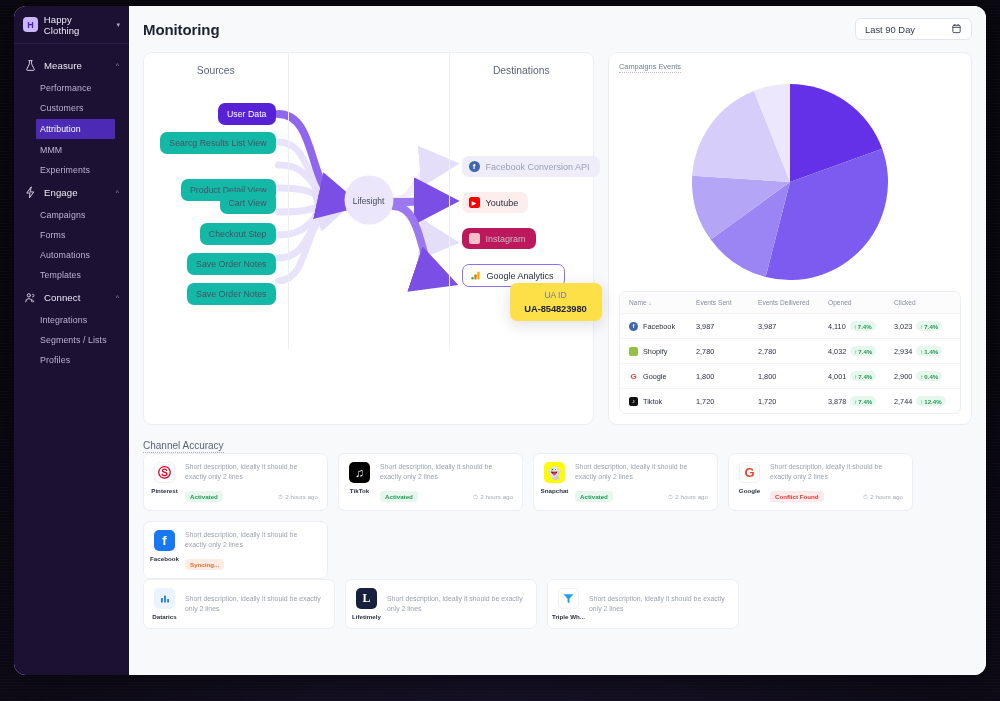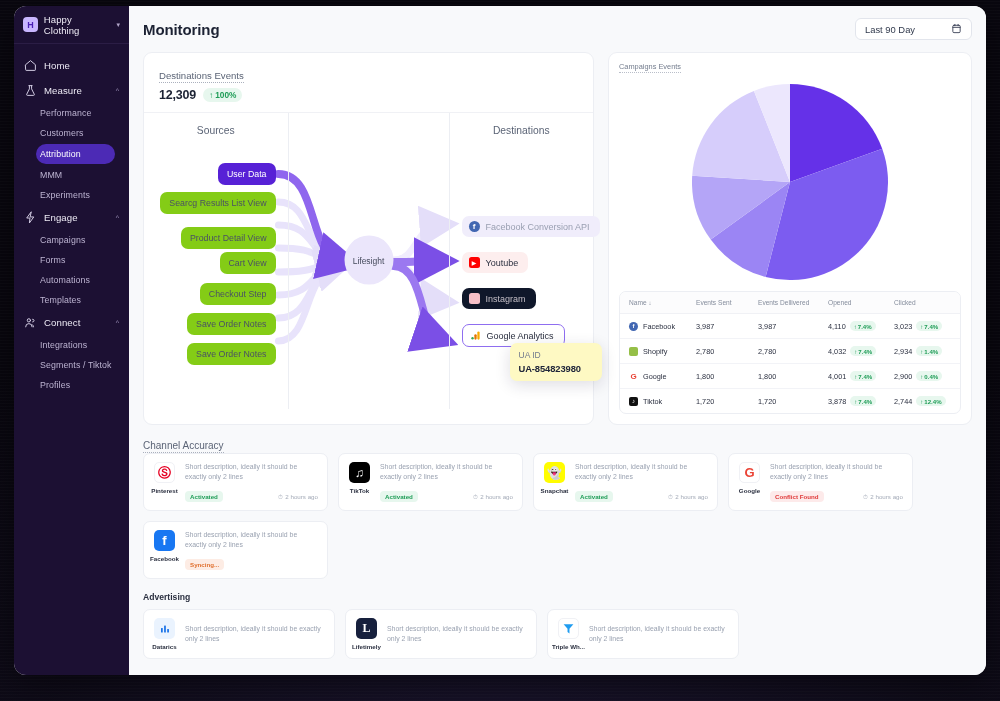--- a/index.html
+++ b/index.html
@@ -45,21 +45,21 @@
   }
   .brand-name{ font-size:9.5px; color:#efecf6; font-weight:500; letter-spacing:.1px;}
   .chev{ font-size:7px; color:#b1a6c9; margin-left:1px;}
   .nav{ padding:9px 0 0 0; flex:1; }
   .nav-group{ display:flex;align-items:center; gap:7px; padding:6px 10px; cursor:pointer;}
   .nav-group .ico{ width:13px;height:13px;flex:0 0 13px; display:flex;align-items:center;justify-content:center;}
   .nav-group .lbl{ font-size:9.6px; color:#ece9f4; flex:1; letter-spacing:.1px;}
   .nav-group .caret{ font-size:7px; color:#9a8fb5; }
   .sub{ font-size:8.8px; color:#bdb4d2; padding:5px 10px 5px 26px; cursor:pointer; letter-spacing:.1px;}
   .sub.active{
-    background:#4c2ab5; color:#fff; border-radius:10px;
+    background:#4c2ab5; color:#fff; border-radius:1px;
     margin:1px 14px 1px 22px; padding:5px 4px 5px 4px; text-indent:0;
   }
   .sidebar-foot{
     border-top:1px solid #2b1d45; display:flex; height:36px;
   }
   .sf-left{ flex:1; display:flex;align-items:center;gap:6px;padding-left:11px;border-right:1px solid #2b1d45;}
   .sf-left .lbl{ font-size:9.4px;color:#ece9f4;}
   .sf-right{ width:35px; display:flex;align-items:center;justify-content:center;}
 
   
@@ -90,46 +90,47 @@
     border-radius:9px;padding:2px 6px;display:flex;align-items:center;gap:2px;
   }
 
   
   .flow{ position:relative; height:296px; display:flex;}
   .flow-col{ flex:1; position:relative; }
   .flow-col.mid{ flex:0 0 162px; border-left:1px solid #eceef3; border-right:1px solid #eceef3;}
   .col-head{ text-align:center; font-size:10.3px; color:#5b6476; padding-top:12px;}
   .srcbox{
     position:absolute; right:12px;
-    background:#84cc16; color:#4a5164;
+    background:#14b8a6; color:#4a5164;
     font-size:8.8px; border-radius:7px; padding:6px 9px;
     white-space:nowrap; cursor:pointer;
   }
   .srcbox.primary{ background:#5721d6;color:#fff; font-weight:500;}
   .hub{
     position:absolute; left:50%; top:147px; transform:translate(-50%,-50%);
     width:49px;height:49px;border-radius:50%;
     background:#ebe6fb; color:#454a5c; font-size:8.5px;
     display:flex;align-items:center;justify-content:center;
   }
   .destbox{
     position:absolute; left:12px;
     display:flex;align-items:center;gap:6px;
     font-size:9px; border-radius:7px; padding:5px 10px 5px 7px;
     white-space:nowrap; cursor:pointer;
   }
   .destbox .b-ico{width:11px;height:11px;border-radius:2.5px;display:flex;align-items:center;justify-content:center;flex:0 0 11px;}
   .d-fb{ background:#f0edfb; color:#9aa0b2; }
   .d-yt{ background:#fdeeee; color:#2b3040; font-weight:500;}
-  .d-ig{ background:#0f172a; color:#c2bcc4;}
+  .d-ig{ background:#be185d; color:#c2bcc4;}
   .d-ga{ background:#fff; color:#2b3040; border:1.3px solid #8f6ef0; font-weight:500;}
   .tooltip{
     position:absolute; left:60px; top:230px; width:92px;
-    background:#fef9c3;border-radius:7px;padding:7px 9px;
+    background:#fde047;border-radius:7px;padding:7px 9px;
     box-shadow:0 4px 16px rgba(25,22,60,.14);
+    text-align:center;
   }
   .tt-k{ font-size:8.5px;color:#737c8d;}
   .tt-v{ font-size:9.4px;color:#20263a;font-weight:700;margin-top:3px;letter-spacing:-.1px;}
   .flowsvg{ position:absolute; inset:0; width:100%;height:100%; pointer-events:none;}
 
   
   .piecard{ flex:1; padding:9px 10px 10px 10px; display:flex;flex-direction:column;}
   .pie-title{ font-size:7.4px;color:#737c8d; border-bottom:1px dotted #b9bec9; align-self:flex-start; padding-bottom:1px;}
   .pie-wrap{ flex:0 0 218px; display:flex;align-items:center;justify-content:center;}
   .tbl{ border:1px solid #eceef3;border-radius:7px; overflow:hidden; }
@@ -186,28 +187,20 @@
 
   <aside class="sidebar">
     <div class="brand">
       <div class="brand-logo">H</div>
       <div class="brand-name">Happy Clothing</div>
       <div class="chev">▾</div>
     </div>
 
     <nav class="nav">
 
-      <div class="nav-group">
-        <span class="ico">
-          <svg width="13" height="13" viewBox="0 0 24 24" fill="none" stroke="#d6d0e6" stroke-width="1.8" stroke-linecap="round" stroke-linejoin="round">
-              <path d="M3 10.5 12 3l9 7.5V20a1 1 0 0 1-1 1H4a1 1 0 0 1-1-1z"></path>
-            </svg>
-        </span>
-        <span class="lbl">Home</span>
-      </div>
 
       <div class="nav-group">
         <span class="ico">
           <svg width="13" height="13" viewBox="0 0 24 24" fill="none" stroke="#d6d0e6" stroke-width="1.8" stroke-linecap="round" stroke-linejoin="round">
               <path d="M9 3h6M10 3v6L5 19a1.5 1.5 0 0 0 1.3 2h11.4A1.5 1.5 0 0 0 19 19l-5-10V3"></path>
             </svg>
         </span>
         <span class="lbl">Measure</span>
         <span class="caret">^</span>
       </div>
@@ -237,21 +230,21 @@
               <circle cx="9" cy="8" r="3"></circle>
               <path d="M3 20a6 6 0 0 1 12 0"></path>
               <path d="M16 11a2.5 2.5 0 1 0 0-5"></path>
               <path d="M17.5 20a5 5 0 0 0-2-4"></path>
             </svg>
         </span>
         <span class="lbl">Connect</span>
         <span class="caret">^</span>
       </div>
       <div class="sub">Integrations</div>
-      <div class="sub">Segments / Tiktok</div>
+      <div class="sub">Segments / Lists</div>
       <div class="sub">Profiles</div>
     </nav>
 
   </aside>
 
   <main class="main">
 
     <div class="topbar">
       <div class="page-title">Monitoring</div>
       <div class="daterange">
@@ -261,30 +254,20 @@
               <rect x="4" y="5" width="16" height="16" rx="2.5"></rect>
               <path d="M4 9.5h16M8.5 3v3M15.5 3v3"></path>
             </svg>
         </span>
       </div>
     </div>
 
     <div class="row1">
 
       <section class="card flowcard">
-        <div class="kpi">
-          <div class="kpi-label">Destinations Events</div>
-          <div class="kpi-row">
-            <span class="kpi-val">12,309</span>
-            <span class="pill-up">
-              <span>↑</span>
-              <span>100%</span>
-            </span>
-          </div>
-        </div>
 
         <div class="flow">
 
           <svg class="flowsvg" viewBox="0 0 468 296" preserveAspectRatio="none">
             <defs>
               <marker id="ahL" markerWidth="6" markerHeight="6" refX="3" refY="3" orient="auto">
                 <path d="M0 0 L6 3 L0 6 Z" fill="#e4def9"></path>
               </marker>
               <marker id="ahD" markerWidth="6" markerHeight="6" refX="3" refY="3" orient="auto">
                 <path d="M0 0 L6 3 L0 6 Z" fill="#7b4fe6"></path>
@@ -306,21 +289,21 @@
               <path d="M260 152 C 288 152 284 186 308 188" marker-end="url(#ahL)"></path>
             </g>
             <path d="M260 149 C 288 149 282 148 305 148" fill="none" stroke="#9b78f0" stroke-width="8" stroke-linecap="round" marker-end="url(#ahD)"></path>
             <path d="M260 153 C 292 153 288 218 305 224" fill="none" stroke="#9b78f0" stroke-width="8" stroke-linecap="round" marker-end="url(#ahD)"></path>
           </svg>
 
           <div class="flow-col">
             <div class="col-head">Sources</div>
             <div class="srcbox primary" style="top:50px">User Data</div>
             <div class="srcbox" style="top:79px">Searcg Results List View</div>
-            <div class="srcbox" style="top:114px">Product Detail View</div>
+            <div class="srcbox" style="top:126px">Product Detail View</div>
             <div class="srcbox" style="top:139px">Cart View</div>
             <div class="srcbox" style="top:170px">Checkout Step</div>
             <div class="srcbox" style="top:200px">Save Order Notes</div>
             <div class="srcbox" style="top:230px">Save Order Notes</div>
           </div>
 
           <div class="flow-col mid">
             <div class="hub">Lifesight</div>
           </div>
 
@@ -558,21 +541,20 @@
         </div>
         <div class="right">
           <div class="desc">Short description, ideally it should be exactly only 2 lines</div>
           <div class="botrow">
             <span class="st st-sync">Syncing...</span>
           </div>
         </div>
       </div>
     </div>
 
-    <div class="sec-title">Advertising</div>
     <div class="cards-grid adv">
 
       <div class="icard w192">
         <div class="left">
           <div class="logo" style="background:#eaf3fe">
             <svg width="12" height="12" viewBox="0 0 24 24" fill="#1a73e8">
                 <rect x="4" y="10" width="3.5" height="9" rx="1"></rect>
                 <rect x="10.2" y="5" width="3.5" height="14" rx="1"></rect>
                 <rect x="16.4" y="12" width="3.5" height="7" rx="1"></rect>
               </svg>

